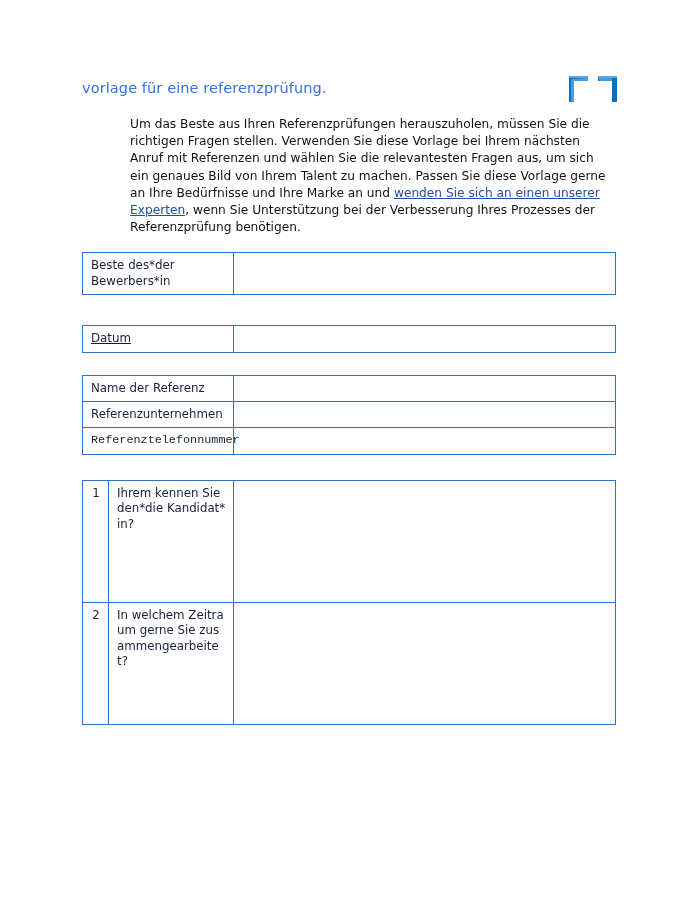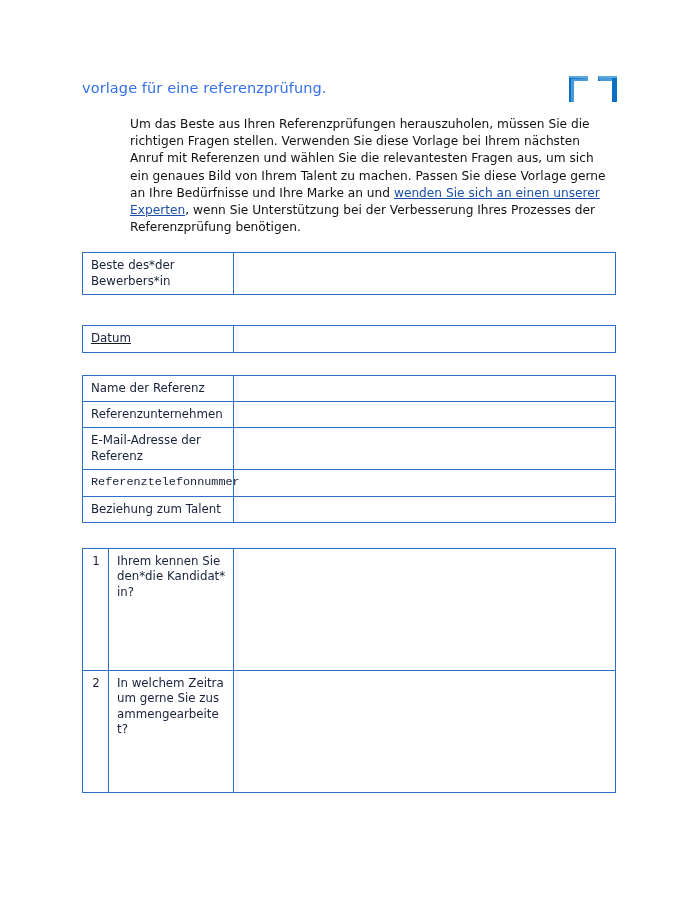--- a/index.html
+++ b/index.html
@@ -148,30 +148,22 @@
     <table class="form-table t-reference">
       <tbody>
         <tr class="h-ref-1">
           <td class="label-cell">Name der Referenz</td>
           <td class="value-cell"></td>
         </tr>
         <tr class="h-ref-2">
           <td class="label-cell">Referenzunternehmen</td>
           <td class="value-cell"></td>
         </tr>
-        <tr class="h-ref-3">
-          <td class="label-cell">E-Mail-Adresse der Referenz</td>
-          <td class="value-cell"></td>
-        </tr>
         <tr class="h-ref-4">
           <td class="label-cell">Referenztelefonnummer</td>
-          <td class="value-cell"></td>
-        </tr>
-        <tr class="h-ref-5">
-          <td class="label-cell">Beziehung zum Talent</td>
           <td class="value-cell"></td>
         </tr>
       </tbody>
     </table>
 
     <table class="form-table t-questions">
       <tbody>
         <tr class="h-question">
           <td class="num-cell">1</td>
           <td class="qtext-cell">

